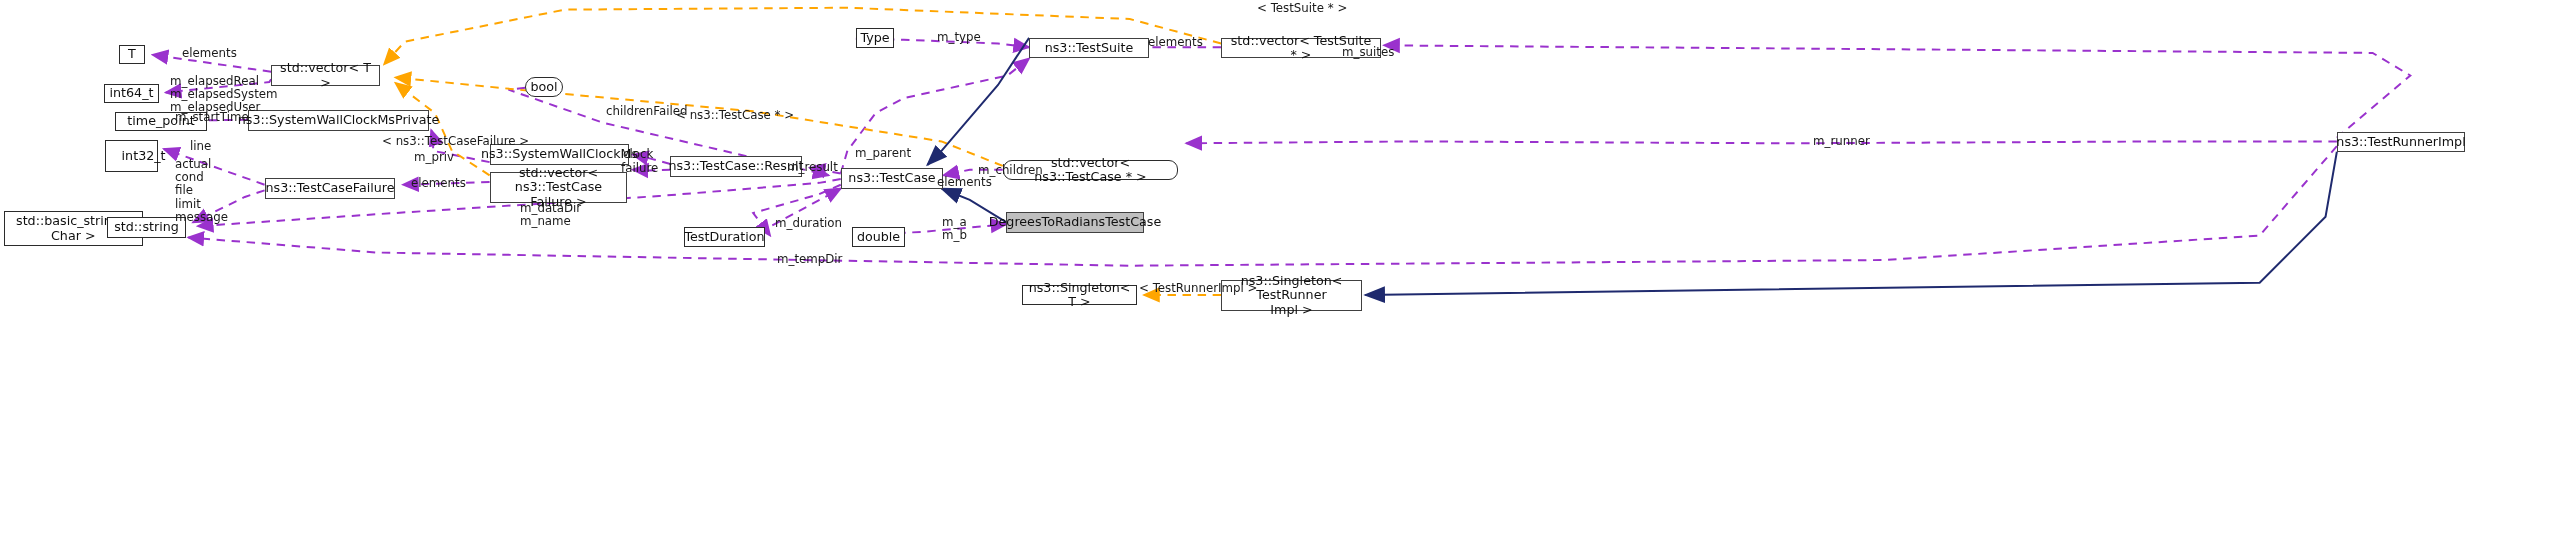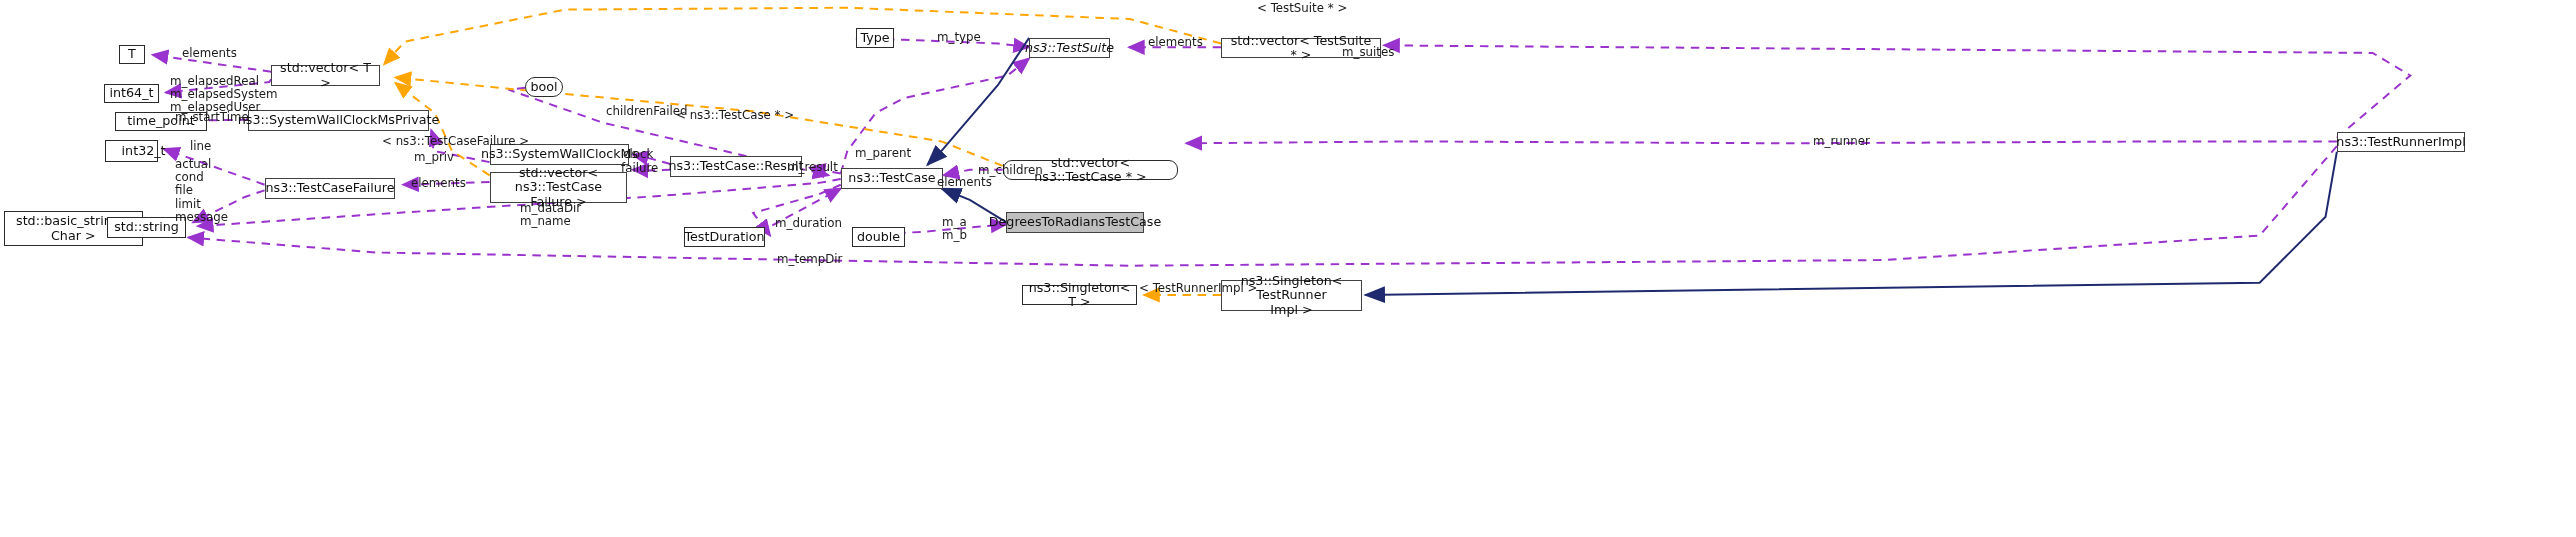--- a/index.html
+++ b/index.html
@@ -72,31 +72,31 @@
       <path d="M2482,161 L2470,230 L2400,300 L1450,313"></path>
     </g>
   </svg>
 
   <div class="node thin" style="left:3.8px;top:211px;width:139px;height:35px;">std::basic_string&lt;
 Char &gt;</div>
   <div class="node thin" style="left:107px;top:217px;width:79px;height:21px;">std::string</div>
   <div class="node thin" style="left:119px;top:45px;width:26px;height:19px;">T</div>
   <div class="node thin" style="left:104px;top:84px;width:55px;height:19px;">int64_t</div>
   <div class="node thin" style="left:115px;top:112px;width:92px;height:19px;">time_point</div>
-  <div class="node thin" style="left:105px;top:140px;width:53px;height:22px;padding-left:28px;">int32_t</div>
+  <div class="node thin" style="left:105px;top:140px;width:53px;height:32px;padding-left:28px;">int32_t</div>
   <div class="node" style="left:271px;top:65px;width:109px;height:21px;">std::vector&lt; T &gt;</div>
   <div class="node" style="left:248px;top:110px;width:181px;height:21px;">ns3::SystemWallClockMsPrivate</div>
   <div class="node" style="left:265px;top:178px;width:130px;height:21px;">ns3::TestCaseFailure</div>
   <div class="node" style="left:490px;top:172px;width:137px;height:31px;">std::vector&lt; ns3::TestCase
 Failure &gt;</div>
   <div class="node" style="left:490px;top:144px;width:139px;height:21px;">ns3::SystemWallClockMs</div>
   <div class="node thin" style="left:525px;top:77px;width:38px;height:20px;border-radius:10px;">bool</div>
   <div class="node" style="left:670px;top:156px;width:132px;height:21px;">ns3::TestCase::Result</div>
   <div class="node" style="left:841px;top:168px;width:102px;height:21px;">ns3::TestCase</div>
-  <div class="node" style="left:1029px;top:38px;width:81px;height:20px;font-style:italic;">ns3::TestSuite</div>
+  <div class="node" style="left:1029px;top:38px;width:120px;height:20px;">ns3::TestSuite</div>
   <div class="node thin" style="left:856px;top:28px;width:38px;height:20px;">Type</div>
   <div class="node thin" style="left:1003px;top:160px;width:175px;height:20px;border-radius:9px;">std::vector&lt; ns3::TestCase * &gt;</div>
   <div class="node" style="left:1221px;top:38px;width:160px;height:20px;">std::vector&lt; TestSuite * &gt;</div>
   <div class="node" style="left:2337px;top:132px;width:128px;height:20px;">ns3::TestRunnerImpl</div>
   <div class="node thin" style="left:684px;top:227px;width:81px;height:20px;">TestDuration</div>
   <div class="node thin" style="left:852px;top:227px;width:53px;height:20px;">double</div>
   <div class="node focus" style="left:1006px;top:212px;width:138px;height:21px;">DegreesToRadiansTestCase</div>
   <div class="node thin" style="left:1022px;top:285px;width:115px;height:20px;">ns3::Singleton&lt; T &gt;</div>
   <div class="node" style="left:1221px;top:280px;width:141px;height:31px;">ns3::Singleton&lt; TestRunner
 Impl &gt;</div>

